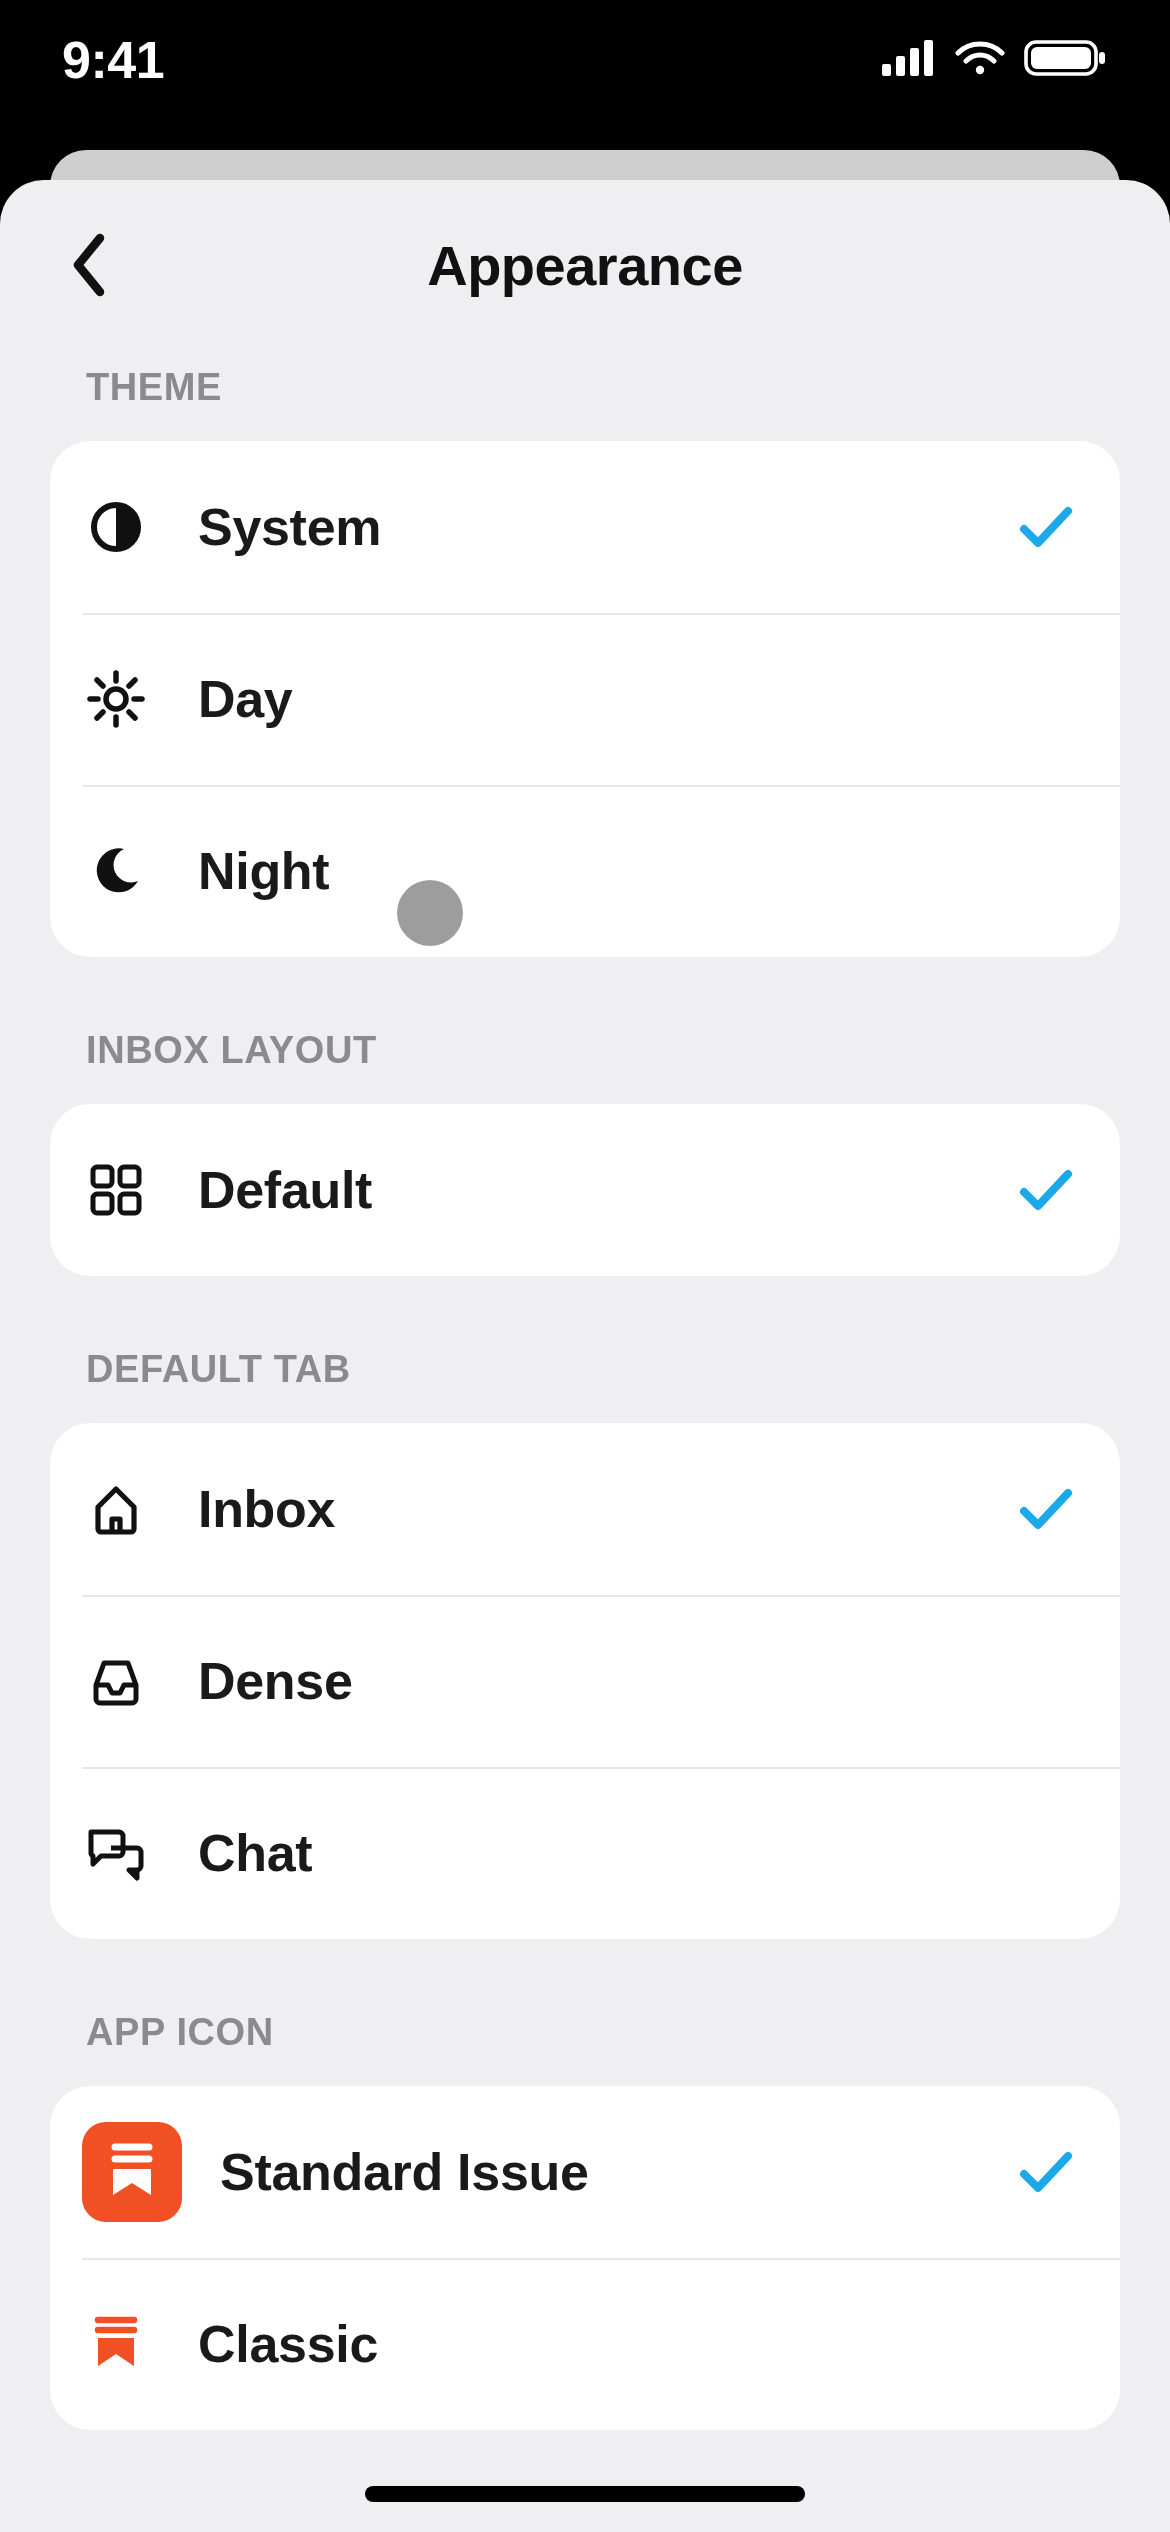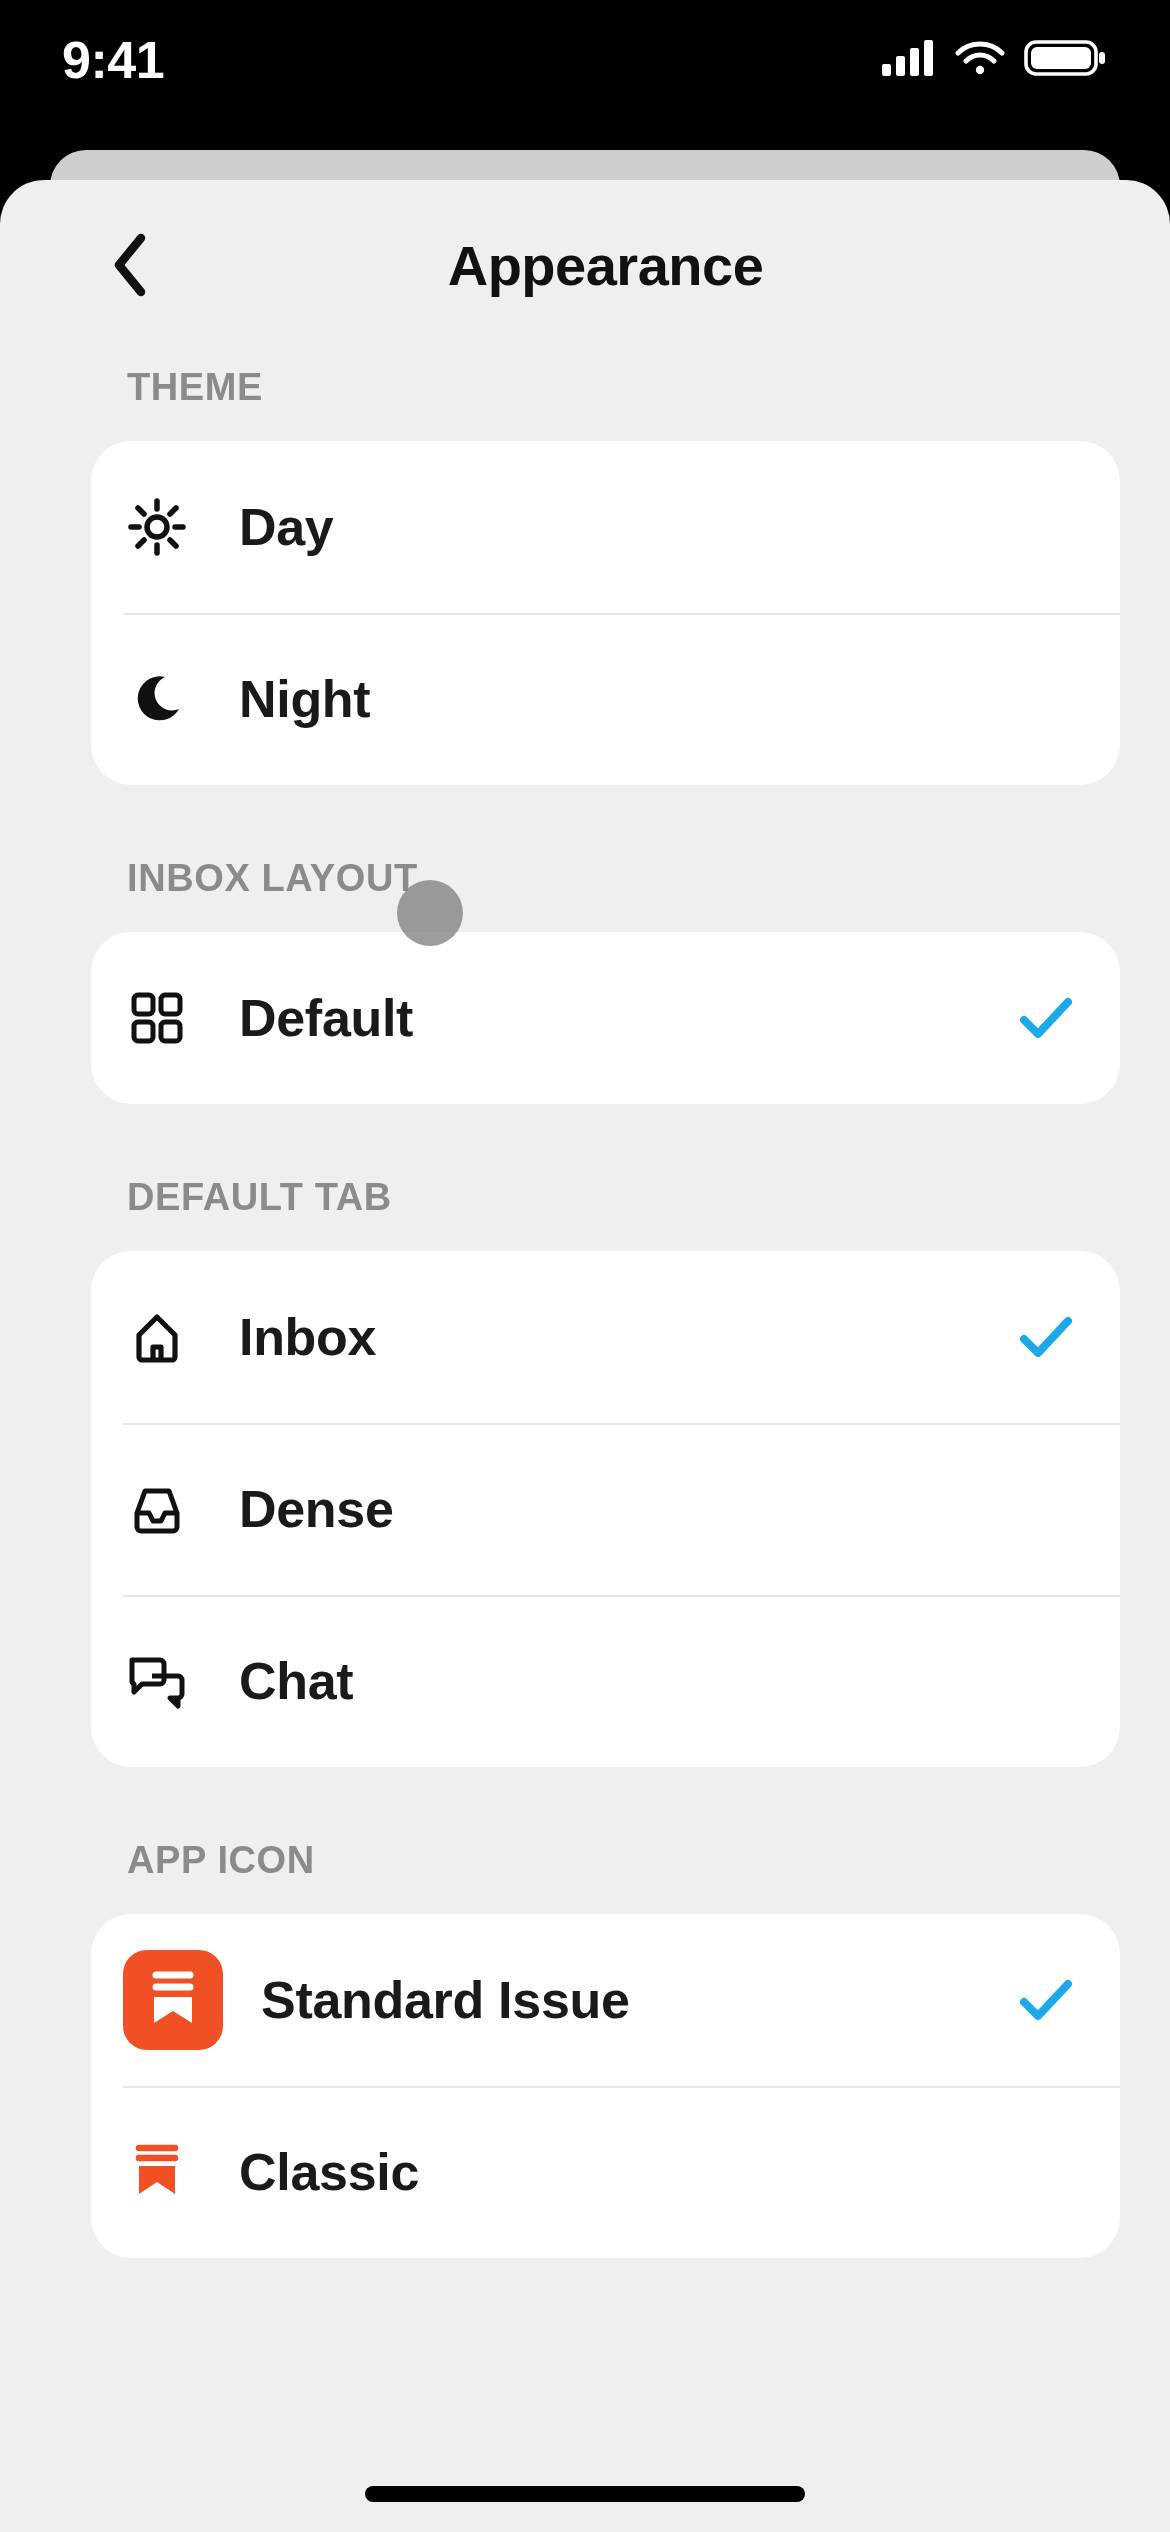--- a/index.html
+++ b/index.html
@@ -7,21 +7,21 @@
 
     
     .status-bar { height:132px; background:#000; display:flex; align-items:center; justify-content:space-between; padding:0 62px 12px; color:#fff; }
     .status-time { font-size:52px; font-weight:600; letter-spacing:-.5px; }
     .status-icons { display:flex; align-items:center; gap:18px; }
 
     
     .card-behind { position:absolute; top:150px; left:50px; right:50px; height:60px; background:#cfcecf; border-radius:36px 36px 0 0; z-index:0; }
 
     
-    .sheet { position:absolute; top:180px; left:0; right:0; bottom:0; background:#efeef1; border-radius:44px 44px 0 0; z-index:1; overflow:hidden;padding-left:41px; }
+    .sheet { position:absolute; top:180px; left:0; right:0; bottom:0; background:#efeef1; border-radius:44px 44px 0 0; z-index:1; overflow:hidden; }
 
     
     .nav-header { position:relative; height:170px; display:flex; align-items:center; justify-content:center; }
     .back-btn { position:absolute; left:58px; top:50%; transform:translateY(-50%); width:60px; height:60px; display:flex; align-items:center; justify-content:center; }
     .nav-title { font-size:56px; font-weight:700; color:#111; letter-spacing:-.5px; }
 
     .content { padding:0 50px 40px; }
 
     .section-label { font-size:38px; font-weight:600; color:#8b8b8e; letter-spacing:.6px; margin:72px 0 32px 36px; text-transform:uppercase; }
     .section-label.first { margin-top:16px; }
@@ -90,20 +90,34 @@
         </svg>
     </div>
     <div class="nav-title">Appearance</div>
   </div>
 
   <div class="content">
 
     <div class="section-label first">THEME</div>
     <div class="card">
 
+      <div class="row">
+        <span class="row-icon">
+          <svg width="54" height="54" viewBox="0 0 54 54">
+              <circle cx="27" cy="27" r="22" fill="none" stroke="#111" stroke-width="6"></circle>
+              <path d="M27 5 A22 22 0 0 1 27 49 Z" fill="#111"></path>
+            </svg>
+        </span>
+        <span class="row-label">System</span>
+        <span class="row-check">
+          <svg width="56" height="44" viewBox="0 0 56 44">
+              <path d="M6 24 L20 38 L50 6" fill="none" stroke="#1ca9ea" stroke-width="8" stroke-linecap="round" stroke-linejoin="round"></path>
+            </svg>
+        </span>
+      </div>
 
       <div class="row">
         <span class="row-icon">
           <svg width="60" height="60" viewBox="0 0 60 60">
               <circle cx="30" cy="30" r="10" fill="none" stroke="#111" stroke-width="5.5"></circle>
               <g stroke="#111" stroke-width="5.5" stroke-linecap="round">
                 <line x1="30" y1="4" x2="30" y2="12"></line>
                 <line x1="30" y1="48" x2="30" y2="56"></line>
                 <line x1="4" y1="30" x2="12" y2="30"></line>
                 <line x1="48" y1="30" x2="56" y2="30"></line>

